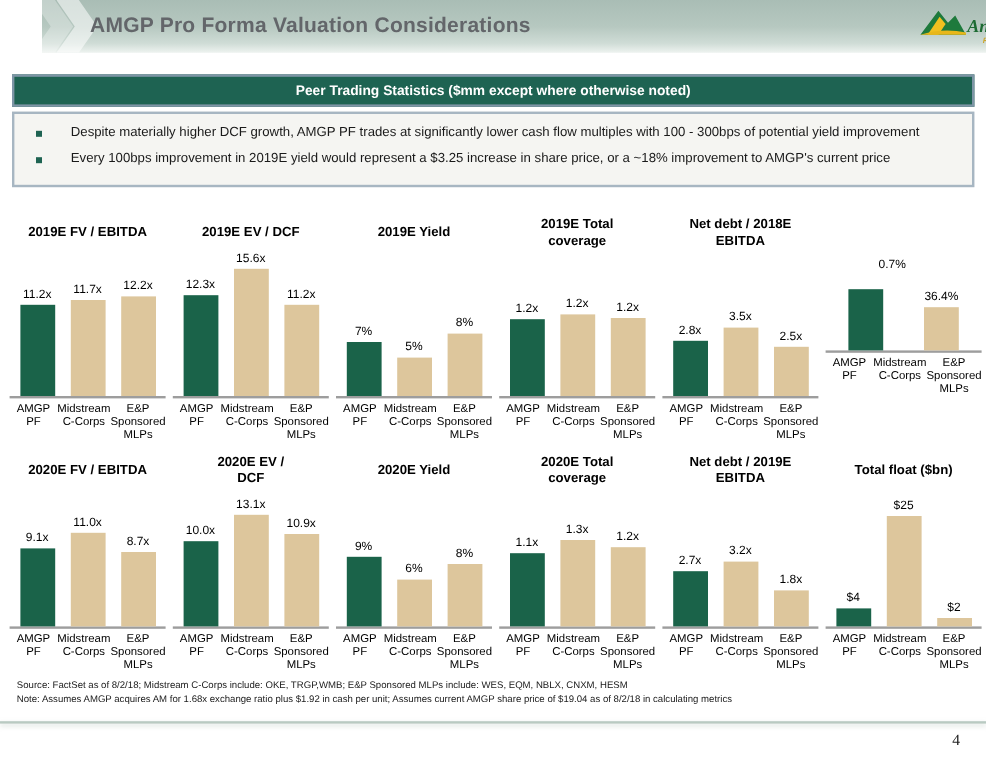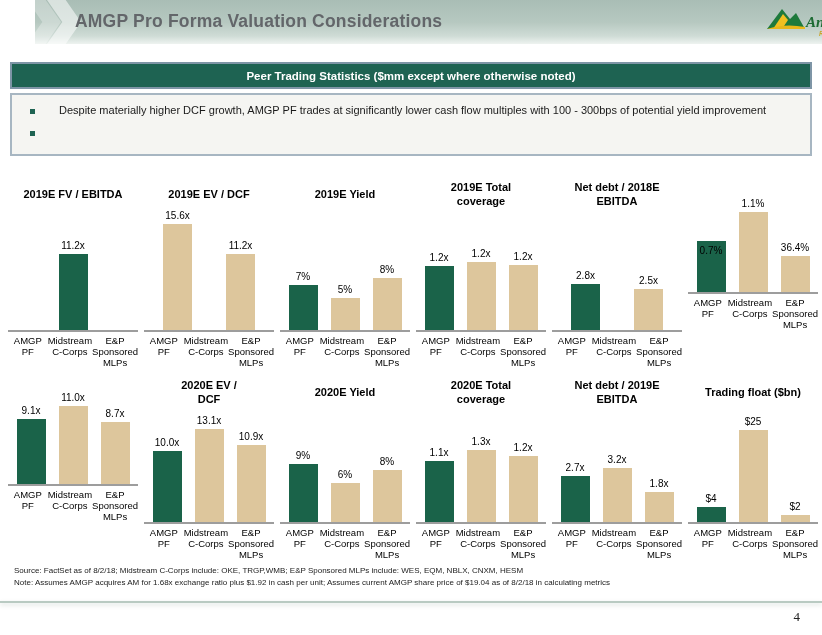--- a/index.html
+++ b/index.html
@@ -106,41 +106,54 @@
   <span class="banner-text">Peer Trading Statistics ($mm except where otherwise noted)</span>
 </div>
 
 <div class="bullet-box">
   <div class="bullet-row">
     <span class="bullet-sq"></span>
     <span class="bullet-text">Despite materially higher DCF growth, AMGP PF trades at significantly lower cash flow multiples with 100 - 300bps of potential yield improvement</span>
   </div>
   <div class="bullet-row">
     <span class="bullet-sq"></span>
+    <span class="bullet-text">Every 100bps improvement in 2019E yield would represent a $3.25 increase in share price, or a ~18% improvement to AMGP's current price</span>
   </div>
 </div>
 
 <div class="chart-row row1">
   <div class="chart">
     <div class="chart-title">2019E FV / EBITDA</div>
     <div class="plot">
         <div class="bar-slot">
           <div class="bar-value" style="bottom: 79px;">11.2x</div>
           <div class="bar accent" style="height: 76px; background: rgb(26, 99, 73);"></div>
         </div>
+        <div class="bar-slot">
+          <div class="bar-value" style="bottom: 83px;">11.7x</div>
+          <div class="bar peer" style="height: 80px; background: rgb(221, 198, 156);"></div>
+        </div>
+        <div class="bar-slot">
+          <div class="bar-value" style="bottom: 86px;">12.2x</div>
+          <div class="bar peer" style="height: 83px; background: rgb(221, 198, 156);"></div>
+        </div>
       </div>
     <div class="cats">
         <div class="cat">AMGP PF</div>
         <div class="cat">Midstream C-Corps</div>
         <div class="cat">E&amp;P Sponsored MLPs</div>
       </div>
   </div>
   <div class="chart">
     <div class="chart-title">2019E EV / DCF</div>
     <div class="plot">
+        <div class="bar-slot">
+          <div class="bar-value" style="bottom: 87px;">12.3x</div>
+          <div class="bar accent" style="height: 84px; background: rgb(26, 99, 73);"></div>
+        </div>
         <div class="bar-slot">
           <div class="bar-value" style="bottom: 109px;">15.6x</div>
           <div class="bar peer" style="height: 106px; background: rgb(221, 198, 156);"></div>
         </div>
         <div class="bar-slot">
           <div class="bar-value" style="bottom: 79px;">11.2x</div>
           <div class="bar peer" style="height: 76px; background: rgb(221, 198, 156);"></div>
         </div>
       </div>
     <div class="cats">
@@ -196,55 +209,56 @@
   </div>
   <div class="chart">
     <div class="chart-title">Net debt / 2018E
 EBITDA</div>
     <div class="plot">
         <div class="bar-slot">
           <div class="bar-value" style="bottom: 49px;">2.8x</div>
           <div class="bar accent" style="height: 46px; background: rgb(26, 99, 73);"></div>
         </div>
         <div class="bar-slot">
+          <div class="bar-value" style="bottom: 60px;">3.5x</div>
+          <div class="bar peer" style="height: 57px; background: rgb(221, 198, 156);"></div>
+        </div>
+        <div class="bar-slot">
           <div class="bar-value" style="bottom: 44px;">2.5x</div>
           <div class="bar peer" style="height: 41px; background: rgb(221, 198, 156);"></div>
         </div>
       </div>
     <div class="cats">
         <div class="cat">AMGP PF</div>
         <div class="cat">Midstream C-Corps</div>
         <div class="cat">E&amp;P Sponsored MLPs</div>
       </div>
   </div>
   <div class="chart">
     <div class="plot">
         <div class="bar-slot">
-          <div class="bar-value" style="bottom: 36px;">0.7%</div>
+          <div class="bar-value" style="bottom: 66px; margin-left: 22px;">0.7%</div>
           <div class="bar accent" style="height: 51px; background: rgb(26, 99, 73);"></div>
-        </div>
-        <div class="bar-slot">
-          <div class="bar-value" style="bottom: 83px;">1.1%</div>
-          <div class="bar peer" style="height: 80px; background: rgb(221, 198, 156);"></div>
         </div>
         <div class="bar-slot">
           <div class="bar-value" style="bottom: 39px;">36.4%</div>
           <div class="bar peer" style="height: 36px; background: rgb(221, 198, 156);"></div>
         </div>
       </div>
     <div class="cats">
         <div class="cat">AMGP PF</div>
         <div class="cat">Midstream C-Corps</div>
         <div class="cat">E&amp;P Sponsored MLPs</div>
       </div>
   </div>
 </div>
 
 <div class="chart-row row2">
   <div class="chart">
+    <div class="chart-title">2020E FV / EBITDA</div>
     <div class="plot">
         <div class="bar-slot">
           <div class="bar-value" style="bottom: 68px;">9.1x</div>
           <div class="bar accent" style="height: 65px; background: rgb(26, 99, 73);"></div>
         </div>
         <div class="bar-slot">
           <div class="bar-value" style="bottom: 81px;">11.0x</div>
           <div class="bar peer" style="height: 78px; background: rgb(221, 198, 156);"></div>
         </div>
         <div class="bar-slot">
@@ -343,21 +357,21 @@
           <div class="bar peer" style="height: 30px; background: rgb(221, 198, 156);"></div>
         </div>
       </div>
     <div class="cats">
         <div class="cat">AMGP PF</div>
         <div class="cat">Midstream C-Corps</div>
         <div class="cat">E&amp;P Sponsored MLPs</div>
       </div>
   </div>
   <div class="chart">
-    <div class="chart-title">Trading float ($bn)</div>
+    <div class="chart-title">Total float ($bn)</div>
     <div class="plot">
         <div class="bar-slot">
           <div class="bar-value" style="bottom: 18px;">$4</div>
           <div class="bar accent" style="height: 15px; background: rgb(26, 99, 73);"></div>
         </div>
         <div class="bar-slot">
           <div class="bar-value" style="bottom: 95px;">$25</div>
           <div class="bar peer" style="height: 92px; background: rgb(221, 198, 156);"></div>
         </div>
         <div class="bar-slot">

